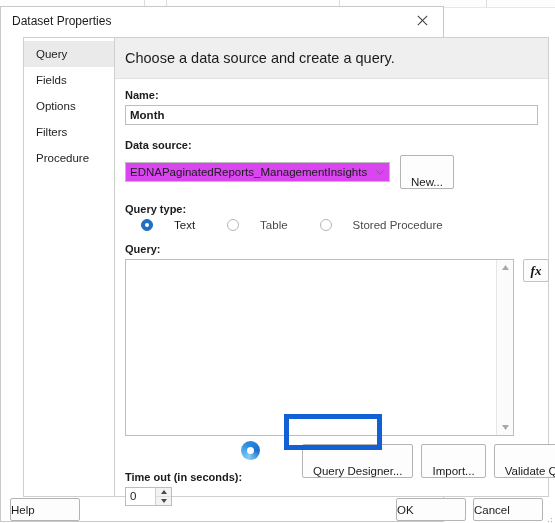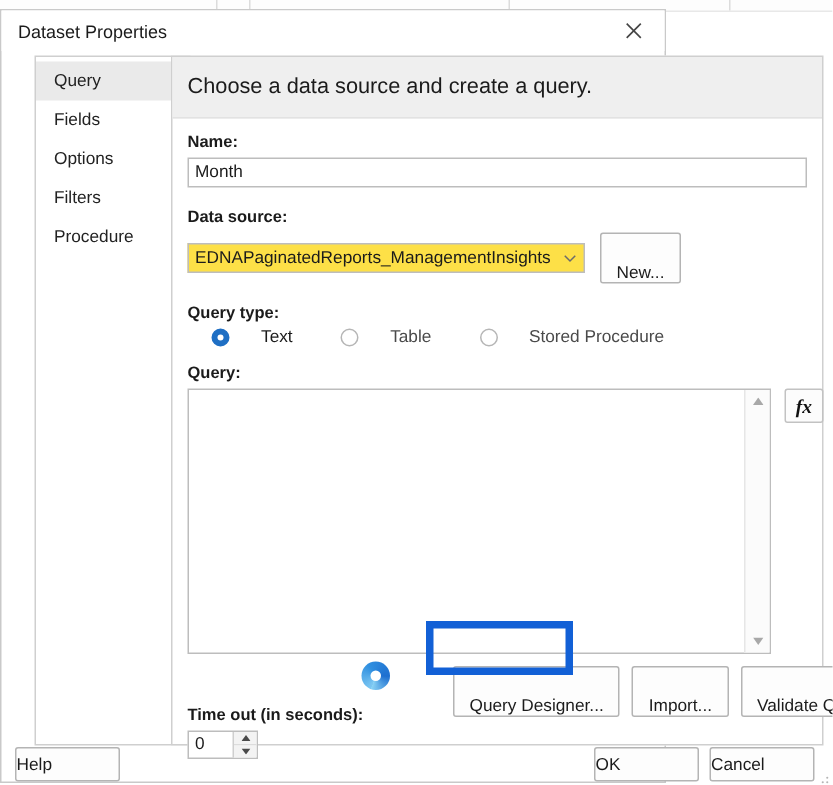--- a/index.html
+++ b/index.html
@@ -124,35 +124,35 @@
   }
 
   .text-input {
     width: 413px;
     height: 20px;
     box-sizing: border-box;
     border: 1px solid #bdbdbd;
     background: #fff;
     font-family: "Liberation Sans", sans-serif;
     font-size: 11.5px;
-    font-weight: 400;
+    font-weight: 700;
     color: #1b1b1b;
     padding: 0 4px;
     line-height: 18px;
     outline: none;
   }
 
   .row { display: flex; align-items: center; }
 
   .combo {
     position: relative;
     width: 265px;
     height: 20px;
     border: 1px solid #bdbdbd;
-    background: #fde047;
+    background: #d946ef;
     box-sizing: border-box;
     font-size: 11.5px;
     color: #1b1b1b;
     line-height: 18px;
     padding-left: 4px;
     padding-right: 20px;
     white-space: nowrap;
     overflow: hidden;
   }
   .combo .chev {

